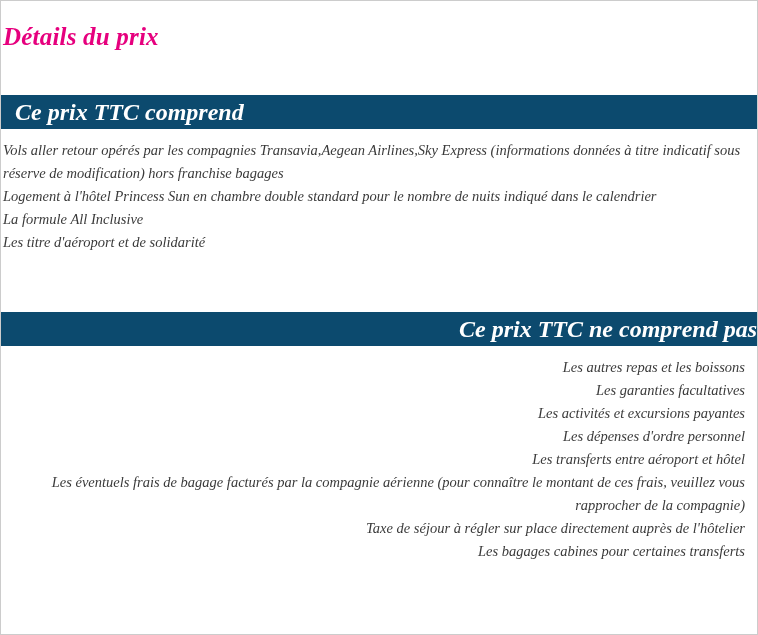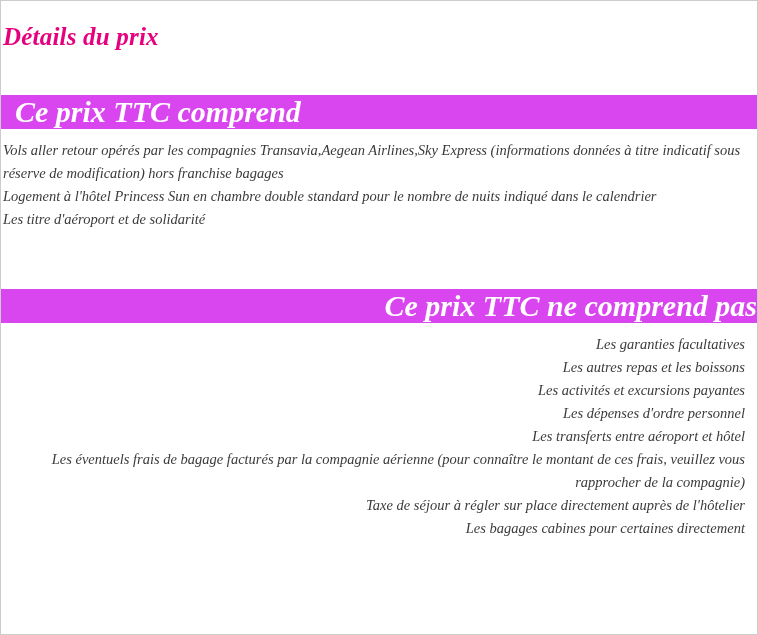--- a/index.html
+++ b/index.html
@@ -37,26 +37,26 @@
     margin: 0;
   }
   .section-included {
     margin-top: 44px;
   }
   .section-excluded {
     margin-top: 58px;
     text-align: right;
   }
   .section-header {
-    background: #d946ef;
+    background: #0c4a6e;
     color: #ffffff;
     font-family: "Liberation Serif", serif;
     font-style: italic;
     font-weight: bold;
-    font-size: 30px;
+    font-size: 24px;
     line-height: 34px;
     height: 34px;
     padding: 0 0 0 14px;
     box-sizing: border-box;
     width: 756px;
   }
   .section-body {
     padding: 10px 12px 0 2px;
   }
   .item {
@@ -75,31 +75,32 @@
 
 <div class="page">
 
   <h1 class="page-title">Détails du prix</h1>
 
   <div class="section section-included">
     <div class="section-header">Ce prix TTC comprend</div>
     <div class="section-body">
       <p class="item">Vols aller retour opérés par les compagnies Transavia,Aegean Airlines,Sky Express (informations données à titre indicatif sous réserve de modification) hors franchise bagages</p>
       <p class="item">Logement à l'hôtel Princess Sun en chambre double standard pour le nombre de nuits indiqué dans le calendrier</p>
+      <p class="item">La formule All Inclusive</p>
       <p class="item">Les titre d'aéroport et de solidarité</p>
     </div>
   </div>
 
   <div class="section section-excluded">
     <div class="section-header">Ce prix TTC ne comprend pas</div>
     <div class="section-body">
+      <p class="item">Les autres repas et les boissons</p>
       <p class="item">Les garanties facultatives</p>
-      <p class="item">Les autres repas et les boissons</p>
       <p class="item">Les activités et excursions payantes</p>
       <p class="item">Les dépenses d'ordre personnel</p>
       <p class="item">Les transferts entre aéroport et hôtel</p>
       <p class="item">Les éventuels frais de bagage facturés par la compagnie aérienne (pour connaître le montant de ces frais, veuillez vous rapprocher de la compagnie)</p>
       <p class="item">Taxe de séjour à régler sur place directement auprès de l'hôtelier</p>
-      <p class="item">Les bagages cabines pour certaines directement</p>
+      <p class="item">Les bagages cabines pour certaines transferts</p>
     </div>
   </div>
 
 </div>
 
 </body></html>

